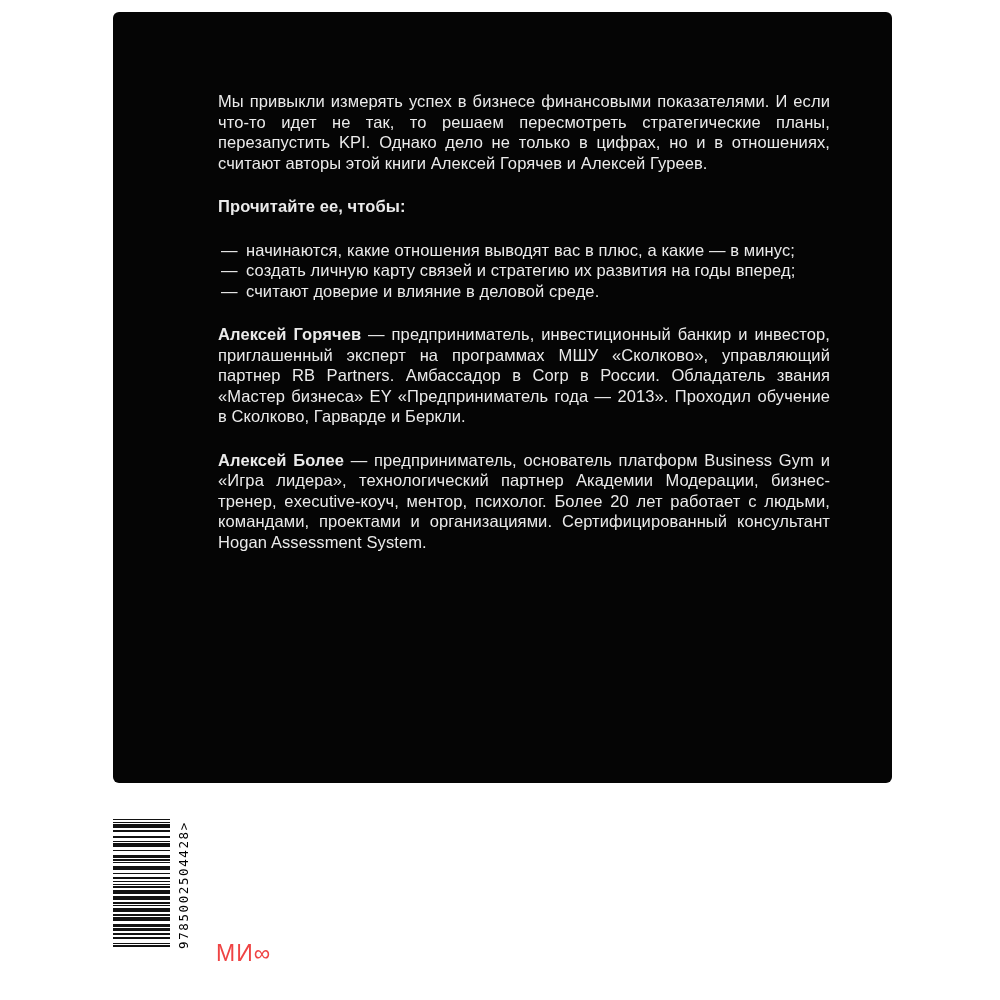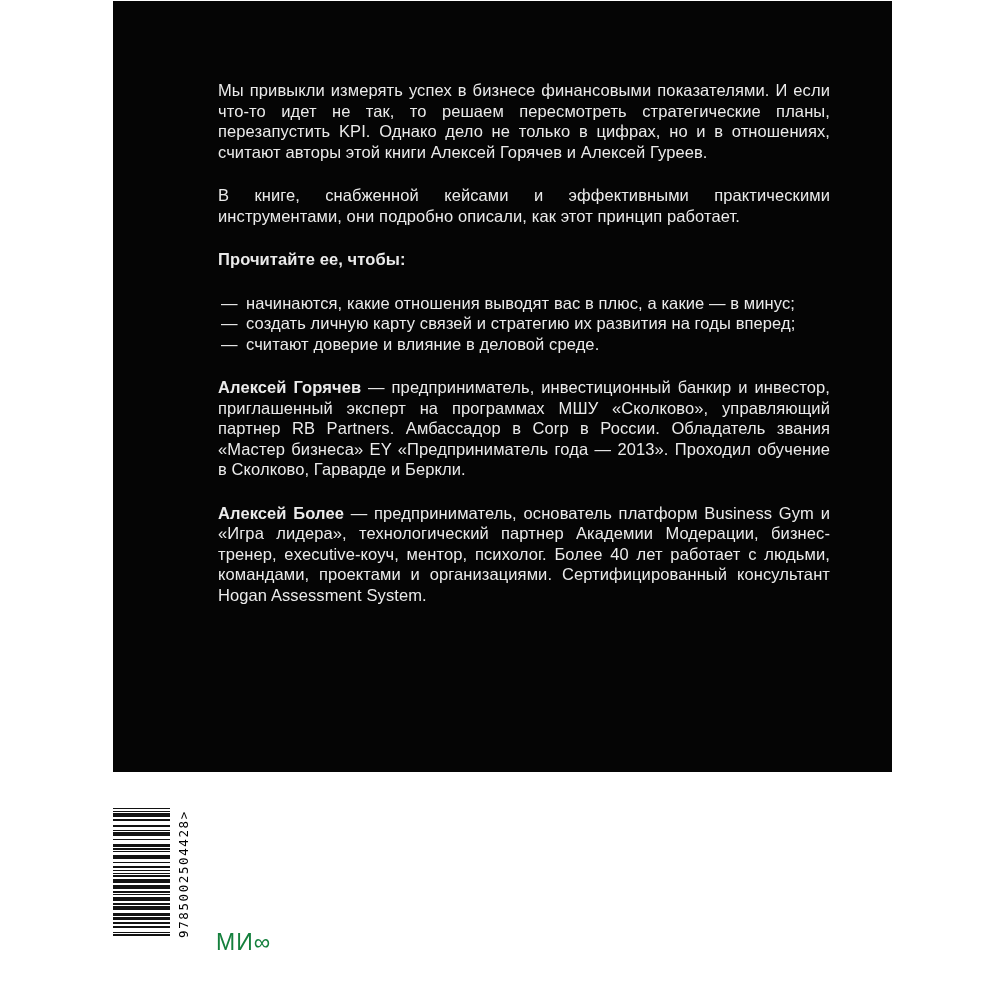--- a/index.html
+++ b/index.html
@@ -4,23 +4,24 @@
 <style>
   html, body { margin: 0; padding: 0; }
   body {
     width: 1000px; height: 1000px;
     background: var(--page_bg, #ffffff);
     position: relative;
     font-family: "Liberation Sans", sans-serif;
     overflow: hidden;
   }
   .cover {
-    position: absolute; left: 113px; top: 1px;
+    position: absolute; left: 113px; top: 12px;
     width: 779px; height: 771px;
     background: var(--cover_bg, #050505);
+    border-radius: 6px;
   }
   .text-block {
     position: absolute; left: 105px; top: 79px;
     width: 612px;
     color: var(--text_color, #ebebeb);
     font-size: 16.5px; line-height: 20.5px;
     letter-spacing: 0.1px;
   }
   .text-block p { margin: 0 0 23px 0; text-align: justify; }
   .read-section { }
@@ -28,21 +29,21 @@
   .read-list { margin: 0 0 23px 0; }
   .list-row { display: flex; text-align: left; }
   .list-dash { width: 28px; flex: 0 0 28px; padding-left: 3px; box-sizing: border-box; }
   .list-text { flex: 1; }
   .author { margin-top: 42px; }
   .author:first-of-type { margin-top: 44px; }
   .author b { font-weight: bold; margin-top: 44px; }
 
   .publisher-logo {
     position: absolute; left: 103px; top: 928px;
-    color: #15803d; font-size: 23px; font-weight: 500;
+    color: #ef4444; font-size: 23px; font-weight: 500;
     letter-spacing: 1px; line-height: 26px; text-align: center;
   }
 
   .barcode-box {
     position: absolute; left: 0; top: 791px;
     width: 80px; height: 163px;
     background: var(--barcode_bg, #ffffff);
   }
   .barcode-bars {
     position: absolute; left: 0; top: 16px; bottom: 20px;
@@ -63,21 +64,20 @@
     color: #000;
   }
 </style>
 </head>
 <body>
 
 <div class="cover">
 
   <div class="text-block">
     <p>Мы привыкли измерять успех в бизнесе финансовыми показателями. И если что-то идет не так, то решаем пересмотреть стратегические планы, перезапустить KPI. Однако дело не только в цифрах, но и в отношениях, считают авторы этой книги Алексей Горячев и Алексей Гуреев.</p>
-    <p>В книге, снабженной кейсами и эффективными практическими инструментами, они подробно описали, как этот принцип работает.</p>
 
     <div class="read-section">
       <p class="read-heading">Прочитайте ее, чтобы:</p>
       <div class="read-list">
         <div class="list-row">
           <span class="list-dash">—</span>
           <span class="list-text">начинаются, какие отношения выводят вас в плюс, а какие — в минус;</span>
         </div>
         <div class="list-row">
           <span class="list-dash">—</span>
@@ -85,21 +85,21 @@
         </div>
         <div class="list-row">
           <span class="list-dash">—</span>
           <span class="list-text">считают доверие и влияние в деловой среде.</span>
         </div>
       </div>
     </div>
 
     <p class="author"><b>Алексей Горячев</b> <span>— предприниматель, инвестиционный банкир и инвестор, приглашенный эксперт на программах МШУ «Сколково», управляющий партнер RB Partners. Амбассадор в Corp в России. Обладатель звания «Мастер бизнеса» EY «Предприниматель года — 2013». Проходил обучение в Сколково, Гарварде и Беркли.</span></p>
 
-    <p class="author"><b>Алексей Более</b> <span>— предприниматель, основатель платформ Business Gym и «Игра лидера», технологический партнер Академии Модерации, бизнес-тренер, executive-коуч, ментор, психолог. Более 40 лет работает с людьми, командами, проектами и организациями. Сертифицированный консультант Hogan Assessment System.</span></p>
+    <p class="author"><b>Алексей Более</b> <span>— предприниматель, основатель платформ Business Gym и «Игра лидера», технологический партнер Академии Модерации, бизнес-тренер, executive-коуч, ментор, психолог. Более 20 лет работает с людьми, командами, проектами и организациями. Сертифицированный консультант Hogan Assessment System.</span></p>
   </div>
 
   <div class="barcode-box">
     <div class="barcode-bars">
         <div class="module on"></div>
         <div class="module"></div>
         <div class="module on"></div>
         <div class="module"></div>
         <div class="module on"></div>
         <div class="module on"></div>

